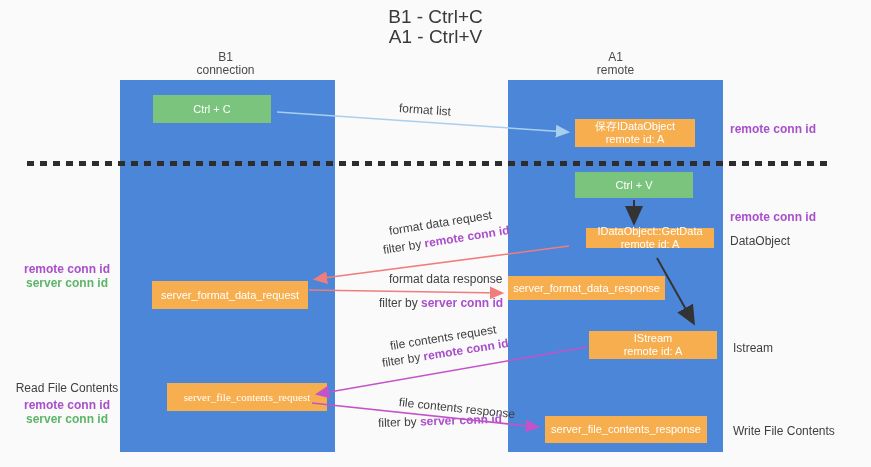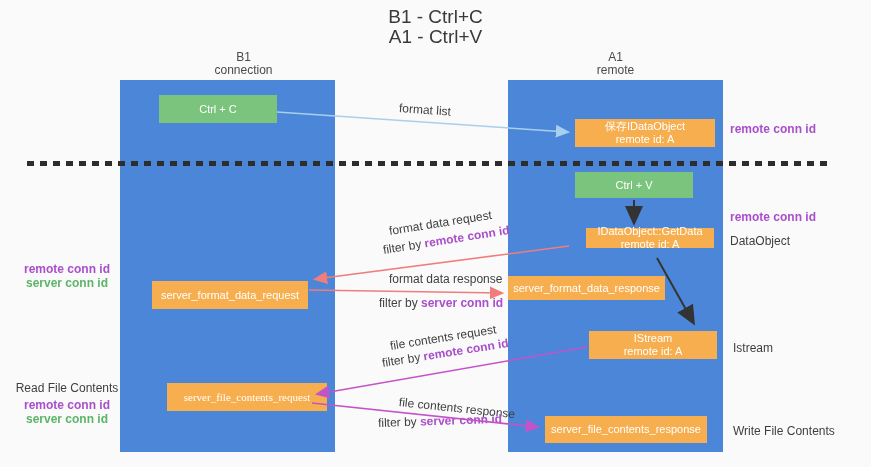--- a/index.html
+++ b/index.html
@@ -50,39 +50,39 @@
 </head>
 <body>
 
 <div id="canvas">
 
   <div class="abs title" style="left:0;top:7px;">
     <div>B1 - Ctrl+C</div>
     <div>A1 - Ctrl+V</div>
   </div>
 
-  <div class="abs col-hdr" style="left:136px;top:51px;">
+  <div class="abs col-hdr" style="left:118px;top:51px;">
     <div>B1</div>
     <div>connection</div>
   </div>
   <div class="abs col-hdr" style="left:508px;top:51px;">
     <div>A1</div>
     <div>remote</div>
   </div>
 
   <div class="abs col" style="left:120px;"></div>
   <div class="abs col" style="left:508px;"></div>
 
   <div class="abs dashline"></div>
 
-  <div class="abs bx green" style="left:159px;top:95px;width:118px;height:28px;">
+  <div class="abs bx green" style="left:153px;top:95px;width:118px;height:28px;">
     <span>Ctrl + C</span>
   </div>
 
-  <div class="abs bx orange" style="left:575px;top:119px;width:140px;height:28px;">
+  <div class="abs bx orange" style="left:575px;top:119px;width:120px;height:28px;">
     <span>保存IDataObject</span>
     <span>remote id: A</span>
   </div>
 
   <div class="abs bx green" style="left:575px;top:172px;width:118px;height:26px;">
     <span>Ctrl + V</span>
   </div>
 
   <div class="abs bx orange" style="left:571px;top:228px;width:128px;height:20px;margin-left:15px;">
     <span>IDataObject::GetData</span>

